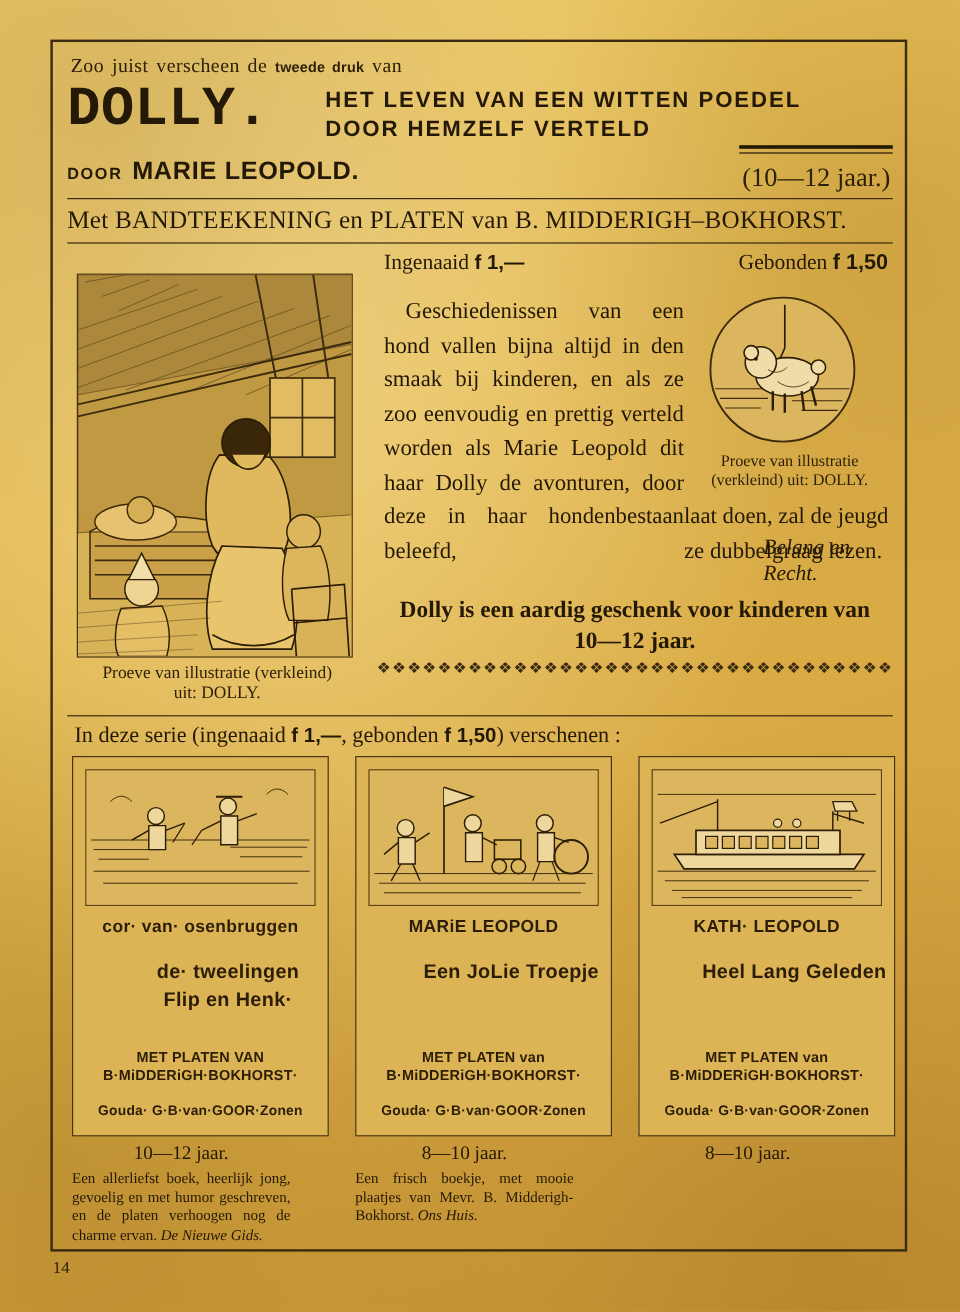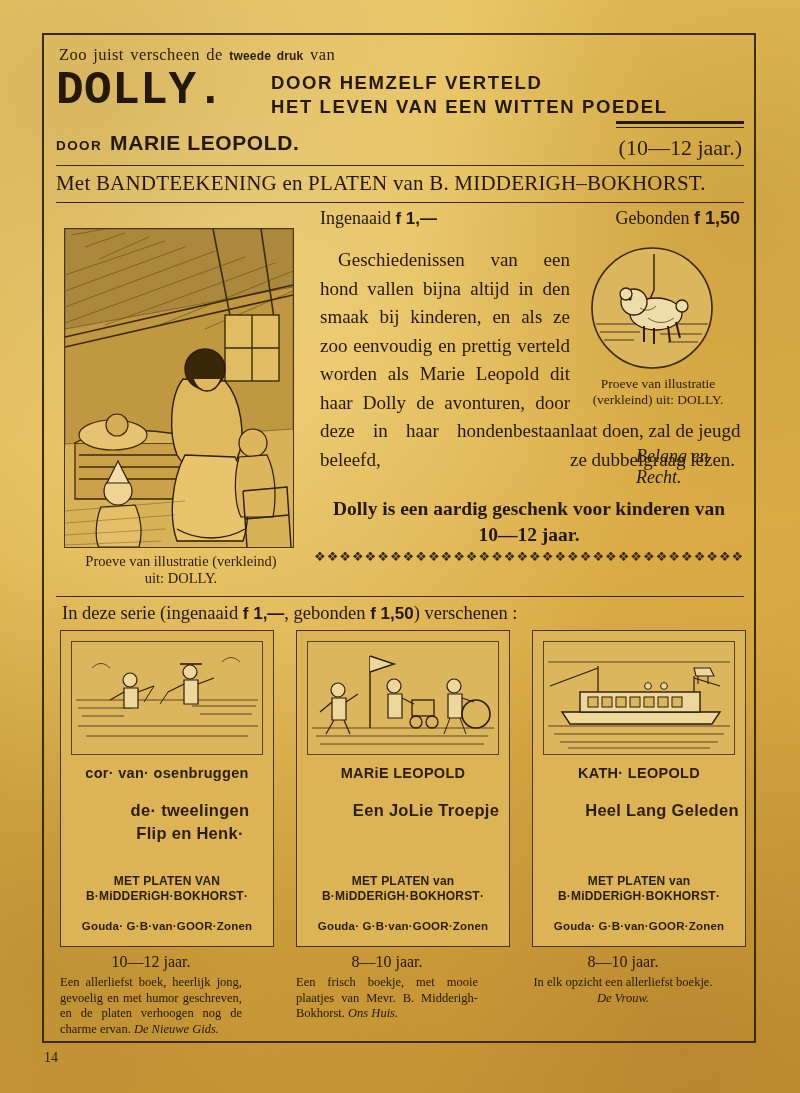--- a/index.html
+++ b/index.html
@@ -386,22 +386,22 @@
 
   <div class="inner">
 
     <div class="line-verscheen">
       <span>Zoo juist verscheen de </span><b>tweede druk</b><span> van</span>
     </div>
 
     <div class="title-row">
       <div class="dolly">DOLLY.</div>
       <div class="subtitle">
+        <div>HET LEVEN VAN EEN WITTEN POEDEL</div>
         <div>DOOR HEMZELF VERTELD</div>
-        <div>HET LEVEN VAN EEN WITTEN POEDEL</div>
       </div>
       <div class="rule-under-sub"></div>
     </div>
 
     <div class="author-row">
       <span class="door">DOOR</span><span class="author">MARIE LEOPOLD.</span>
       <span class="agerange">(10—12 jaar.)</span>
     </div>
 
     <hr class="hr-thin">
@@ -706,23 +706,19 @@
             <div>Heel Lang Geleden</div>
             <div></div>
           </div>
           <div class="cover-plates">
             <div>MET PLATEN van</div>
             <div>B·MiDDERiGH·BOKHORST·</div>
           </div>
           <div class="cover-pub">Gouda· G·B·van·GOOR·Zonen</div>
         </div>
         <div class="cover-age">8—10 jaar.</div>
-        <div class="cover-blurb center">
-          <span>In elk opzicht een allerliefst boekje.</span>
-          <i>De Vrouw.</i>
-        </div>
       </div>
 
     </div>
   </div>
 
   <div class="pagenum">14</div>
 </div>
 
 </body></html>

